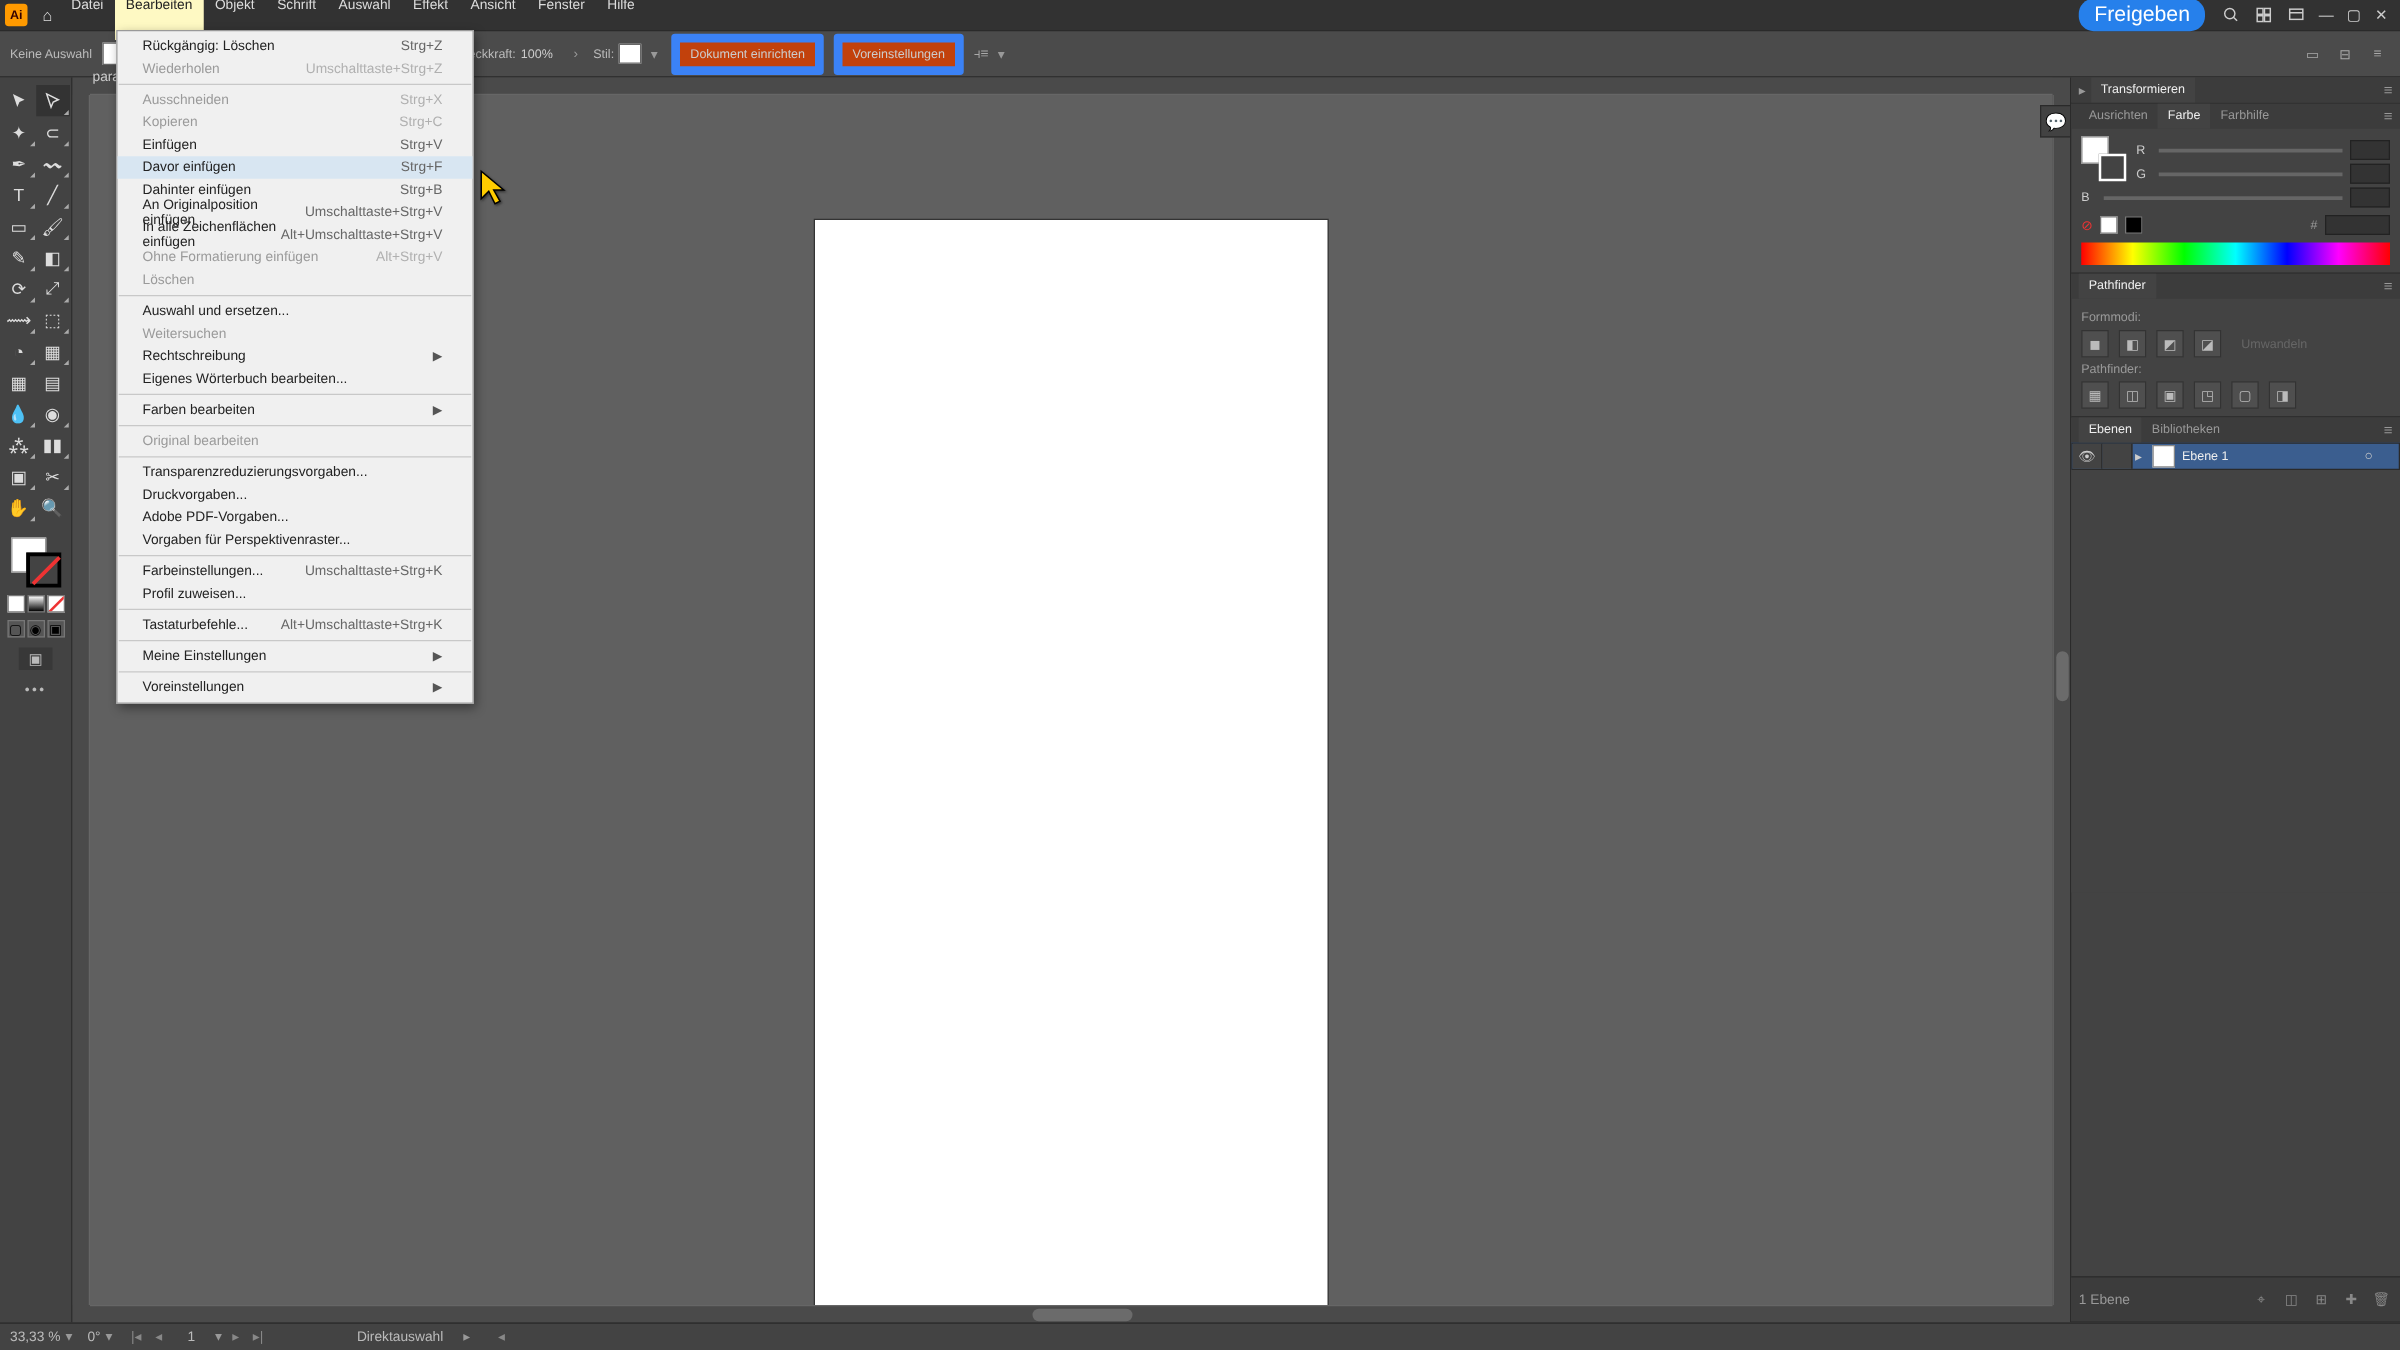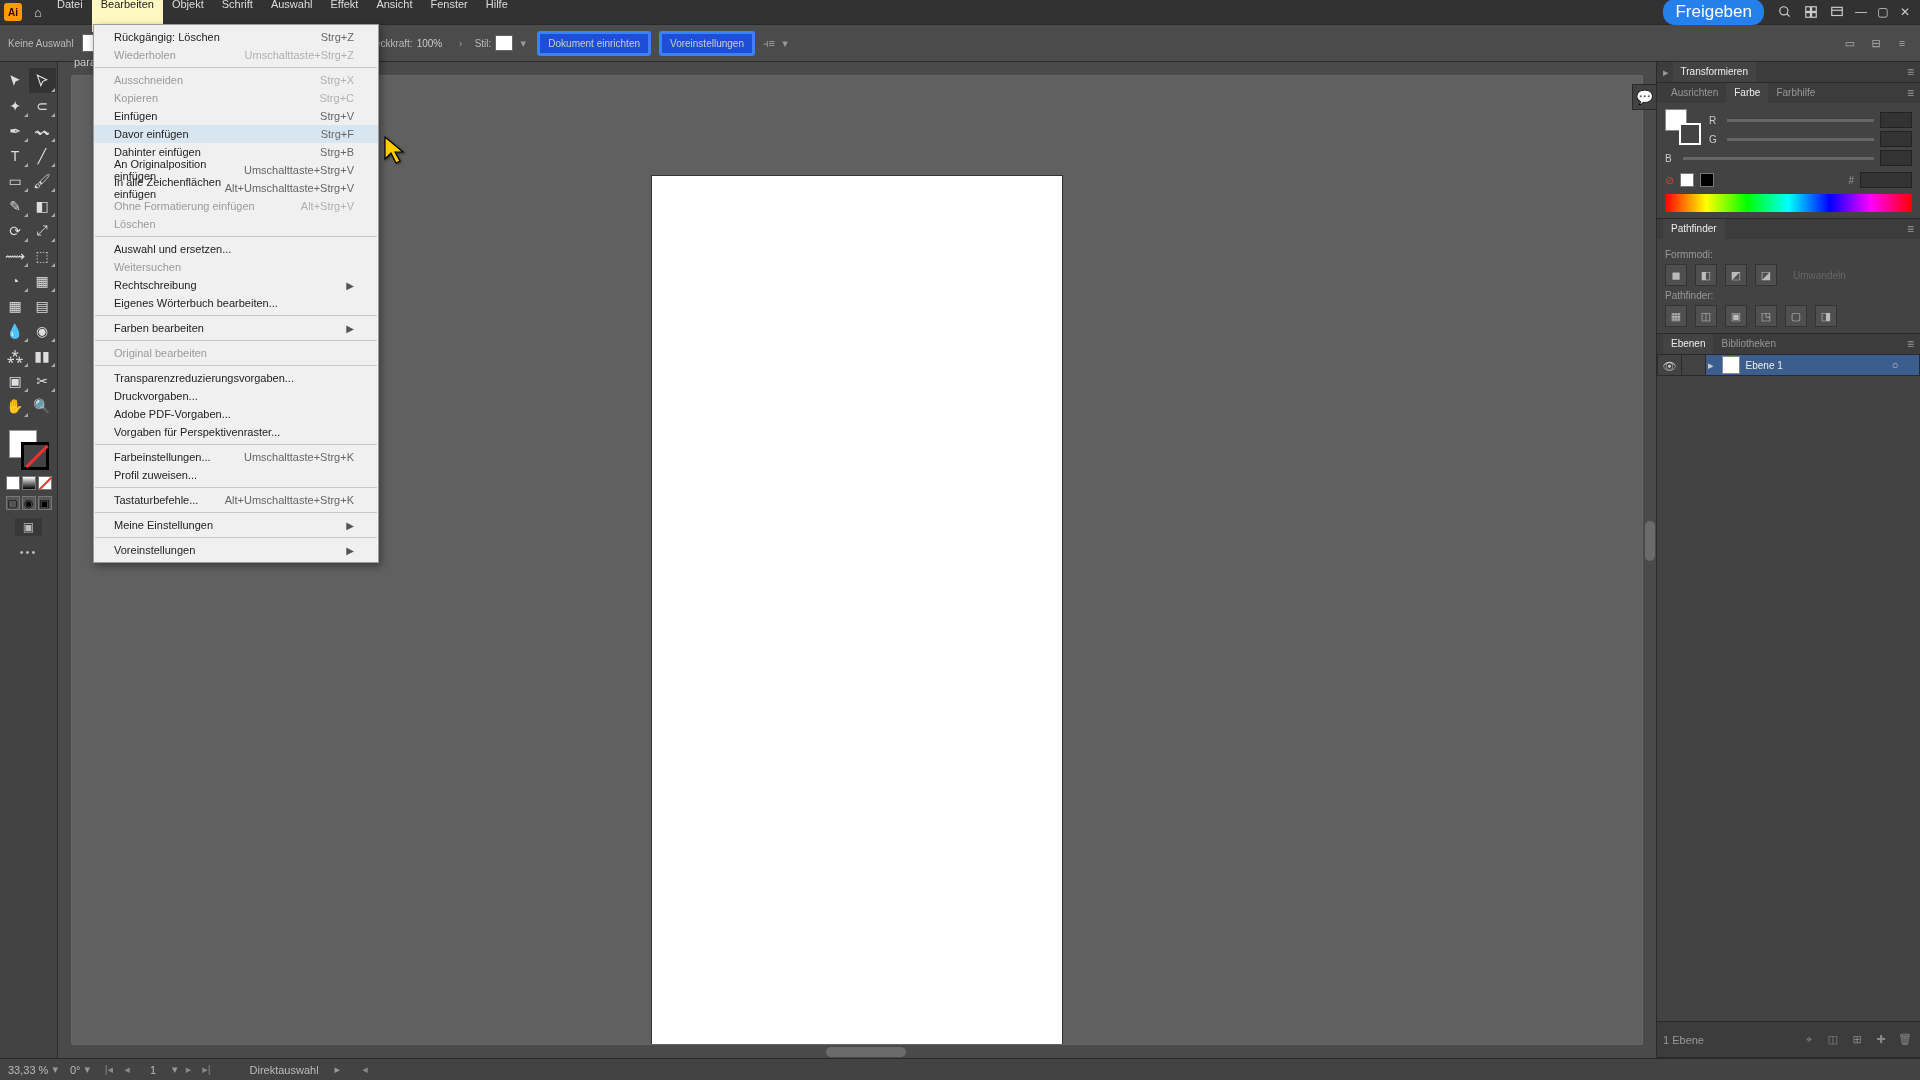--- a/index.html
+++ b/index.html
@@ -13,21 +13,21 @@
 .menubar .spacer{flex:1}
 .menubar .share{background:#2680eb;color:#fff;padding:3px 12px;border-radius:12px;font-size:17px;margin-right:8px}
 .menubar .ric{width:22px;height:22px;display:flex;align-items:center;justify-content:center;color:#ccc;margin:0 2px;font-size:13px}
 .menubar .winbtn{width:22px;text-align:center;color:#ccc;font-size:12px}
 
 .ctrlbar{height:38px;background:#4b4b4b;border-top:1px solid #2a2a2a;border-bottom:1px solid #2a2a2a;display:flex;align-items:center;color:#ccc;padding:0 8px;gap:8px}
 .ctrlbar .lbl{font-size:10px;color:#bbb}
 .ctrlbar .sw{width:22px;height:18px;background:#fff;border:1px solid #666}
 .ctrlbar .dd{width:12px;text-align:center;color:#999}
 .ctrlbar .val{min-width:34px;font-size:10px}
-.ctrlbar .btn{background:#1d4ed8;border:3px solid #3b82f6;padding:4px 8px;border-radius:3px;font-size:10px}
+.ctrlbar .btn{background:#c2410c;border:7px solid #3b82f6;padding:4px 8px;border-radius:3px;font-size:10px}
 .ctrlbar .right{margin-left:auto;display:flex;gap:6px}
 .ctrlbar .ricon{width:20px;height:20px;display:flex;align-items:center;justify-content:center;color:#aaa}
 .ctrlbar .ctrlseg{display:flex;align-items:center;gap:4px}
 
 .doctab{position:absolute;left:62px;top:56px;height:18px;padding:0 12px;color:#ccc;font-size:11px;z-index:5}
 
 .work{position:absolute;left:58px;top:62px;right:264px;bottom:22px;background:#4a4a4a;overflow:hidden}
 .work .ruler-top{position:absolute;left:14px;right:14px;top:0;height:14px;background:#4a4a4a;border-bottom:1px solid #666}
 .work .ruler-left{position:absolute;left:0;top:14px;bottom:14px;width:14px;background:#4a4a4a;border-right:1px solid #666}
 .work .canvaswrap{position:absolute;left:14px;right:14px;top:14px;bottom:14px;background:#606060;display:flex;justify-content:center;overflow:hidden}
@@ -396,21 +396,21 @@
       <span class="dd">▾</span>
     </div>
   <div class="seg">
     <span class="navbtn">|◂</span>
     <span class="navbtn">◂</span>
     <span style="min-width:30px;text-align:center">1</span>
     <span class="dd">▾</span>
     <span class="navbtn">▸</span>
     <span class="navbtn">▸|</span>
   </div>
-  <span style="margin-left:24px">Direktauswahl</span>
+  <span style="margin-left:60px">Direktauswahl</span>
   <span class="dd" style="margin-left:4px">▸</span>
   <span class="navbtn" style="margin-left:6px">◂</span>
 </div>
 
 <div class="dropdown" id="dropdown">
     <div class="item">
       <span class="lab">Rückgängig: Löschen</span>
       <span class="sc">Strg+Z</span>
     </div>
     <div class="item disabled">

